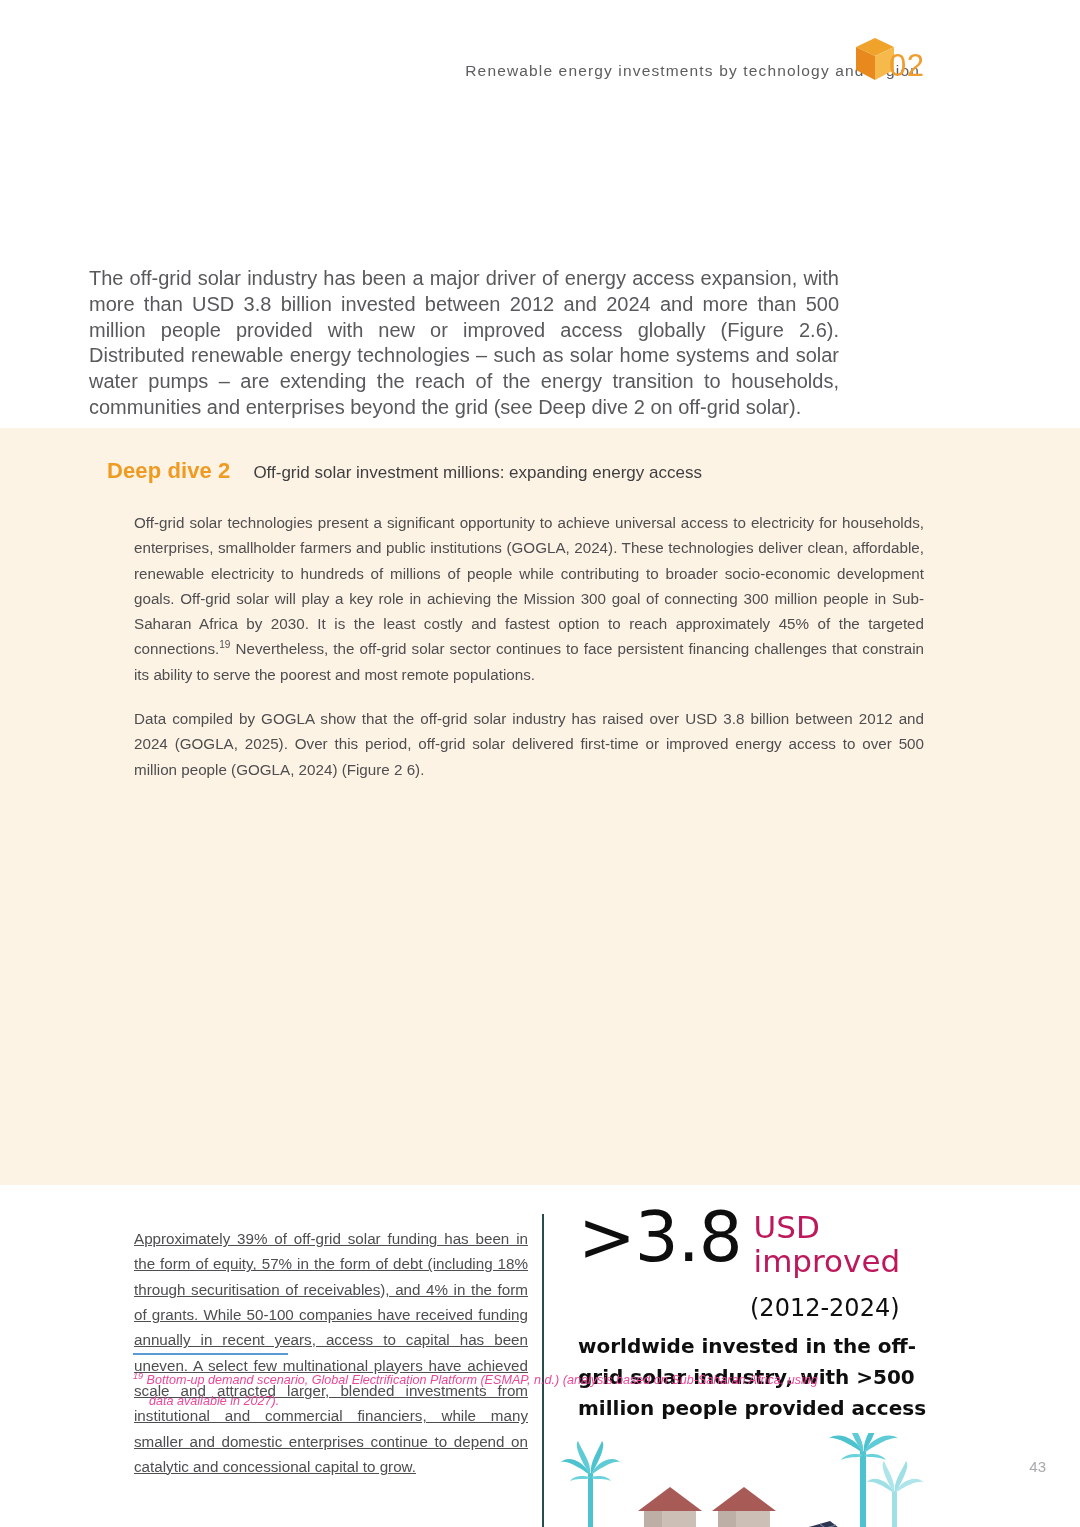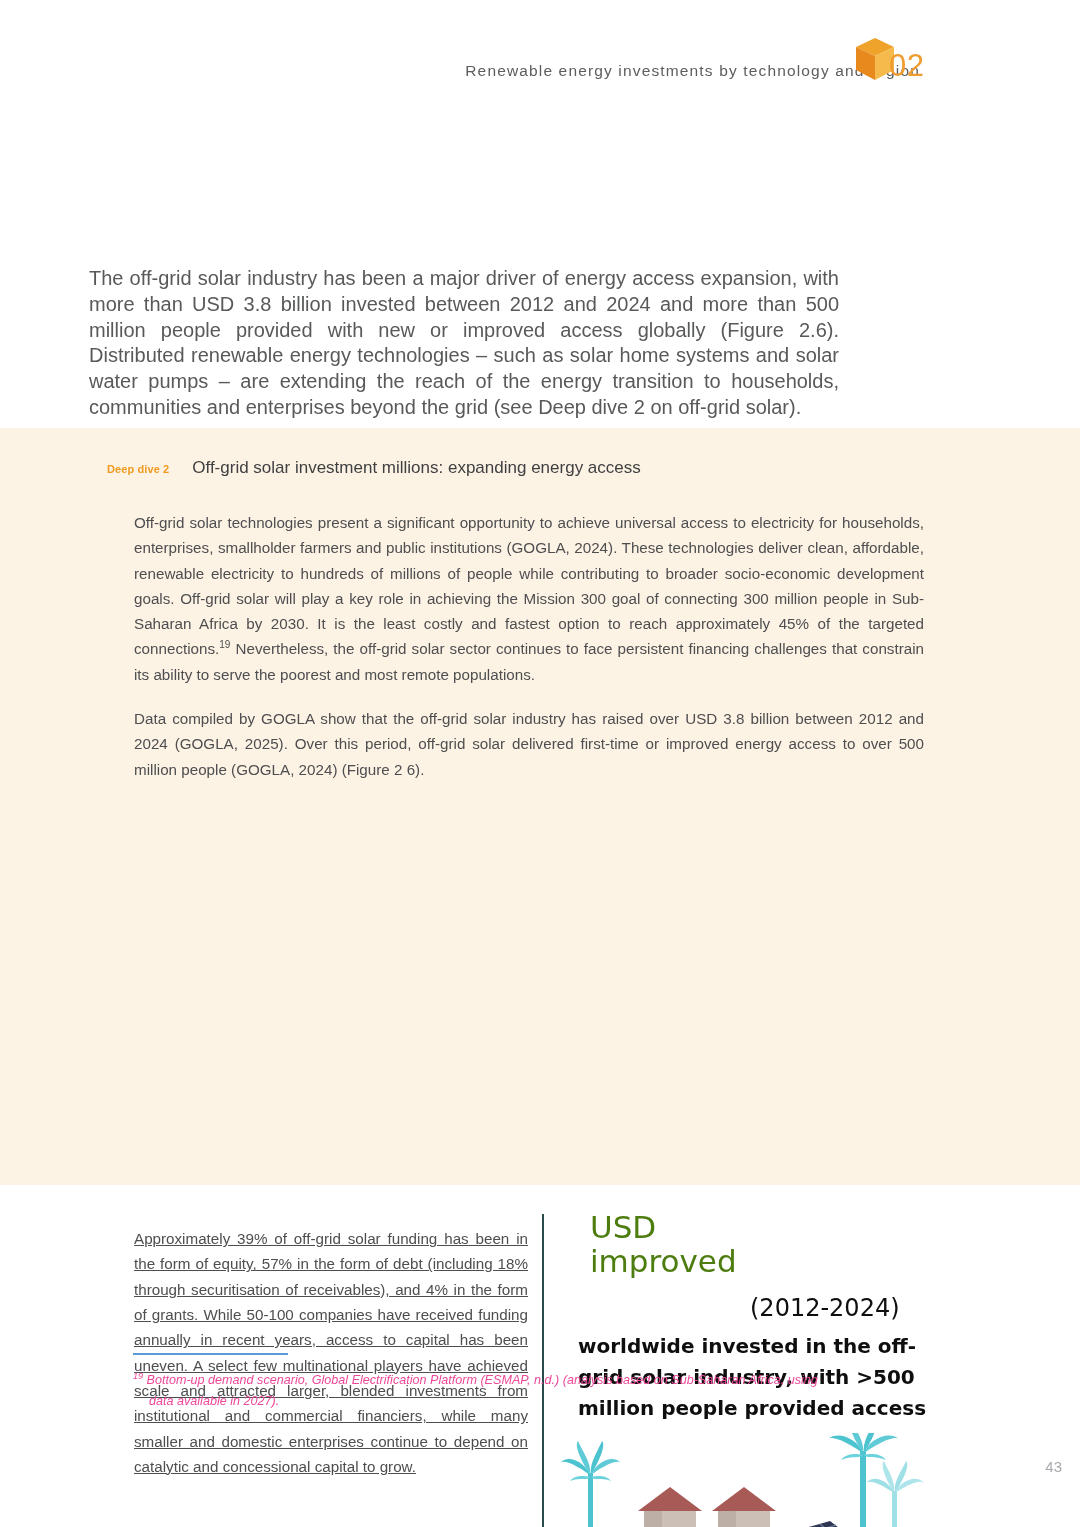--- a/index.html
+++ b/index.html
@@ -75,21 +75,21 @@
     background: #fdf3e5;
   }
   .dd-heading-row {
     position: absolute;
     left: 107px;
     top: 30px;
     display: flex;
     align-items: baseline;
   }
   .dd-label {
-    font-size: 11px;
+    font-size: 22px;
     font-weight: bold;
     color: #ef9a21;
     letter-spacing: 0.1px;
     white-space: nowrap;
   }
   .dd-title {
     font-size: 17px;
     color: #3f3f41;
     margin-left: 23px;
     white-space: nowrap;
@@ -161,21 +161,21 @@
     letter-spacing: -1px;
     font-family: "DejaVu Sans", sans-serif;
   }
   .unit-block {
     margin-left: 12px;
     padding-top: 4px;
   }
   .unit-line {
     font-size: 31px;
     line-height: 34px;
-    color: #4d7c0f;
+    color: #be185d;
     font-family: "DejaVu Sans", sans-serif;
   }
   .stat-years {
     font-size: 24px;
     line-height: 30px;
     color: #0e0e0e;
     margin-left: 172px;
     margin-top: 15px;
     font-family: "DejaVu Sans", sans-serif;
   }
@@ -220,21 +220,21 @@
     vertical-align: super;
     line-height: 0;
   }
   .footnote-cont {
     display: block;
     padding-left: 16px;
   }
 
   .page-number {
     position: absolute;
-    right: 18px;
+    right: 34px;
     top: 1458px;
     font-size: 15px;
     color: #a7a9ac;
   }
 </style>
 </head>
 <body>
 
 <div class="page-header">
   <span class="header-title">Renewable energy investments by technology and region</span>
@@ -264,20 +264,21 @@
   </div>
 
   <div class="dd-columns">
     <p class="col-left">Approximately 39% of off-grid solar funding has been in the form of equity, 57% in the form of debt (including 18% through securitisation of receivables), and 4% in the form of grants. While 50-100 companies have received funding annually in recent years, access to capital has been uneven. A select few multinational players have achieved scale and attracted larger, blended investments from institutional and commercial financiers, while many smaller and domestic enterprises continue to depend on catalytic and concessional capital to grow.</p>
   </div>
 
   <div class="divider-v"></div>
 
   <div class="info-graphic">
     <div class="big-stat-row">
+      <span class="big-number">&gt;3.8</span>
       <span class="unit-block">
         <span class="unit-line">USD</span><br>
         <span class="unit-line">improved</span>
       </span>
     </div>
     <div class="stat-years">(2012-2024)</div>
     <div class="stat-caption">worldwide invested in the off-grid solar industry, with &gt;500 million people provided access</div>
   </div>
 
   <svg class="scene" viewBox="0 0 370 128">

